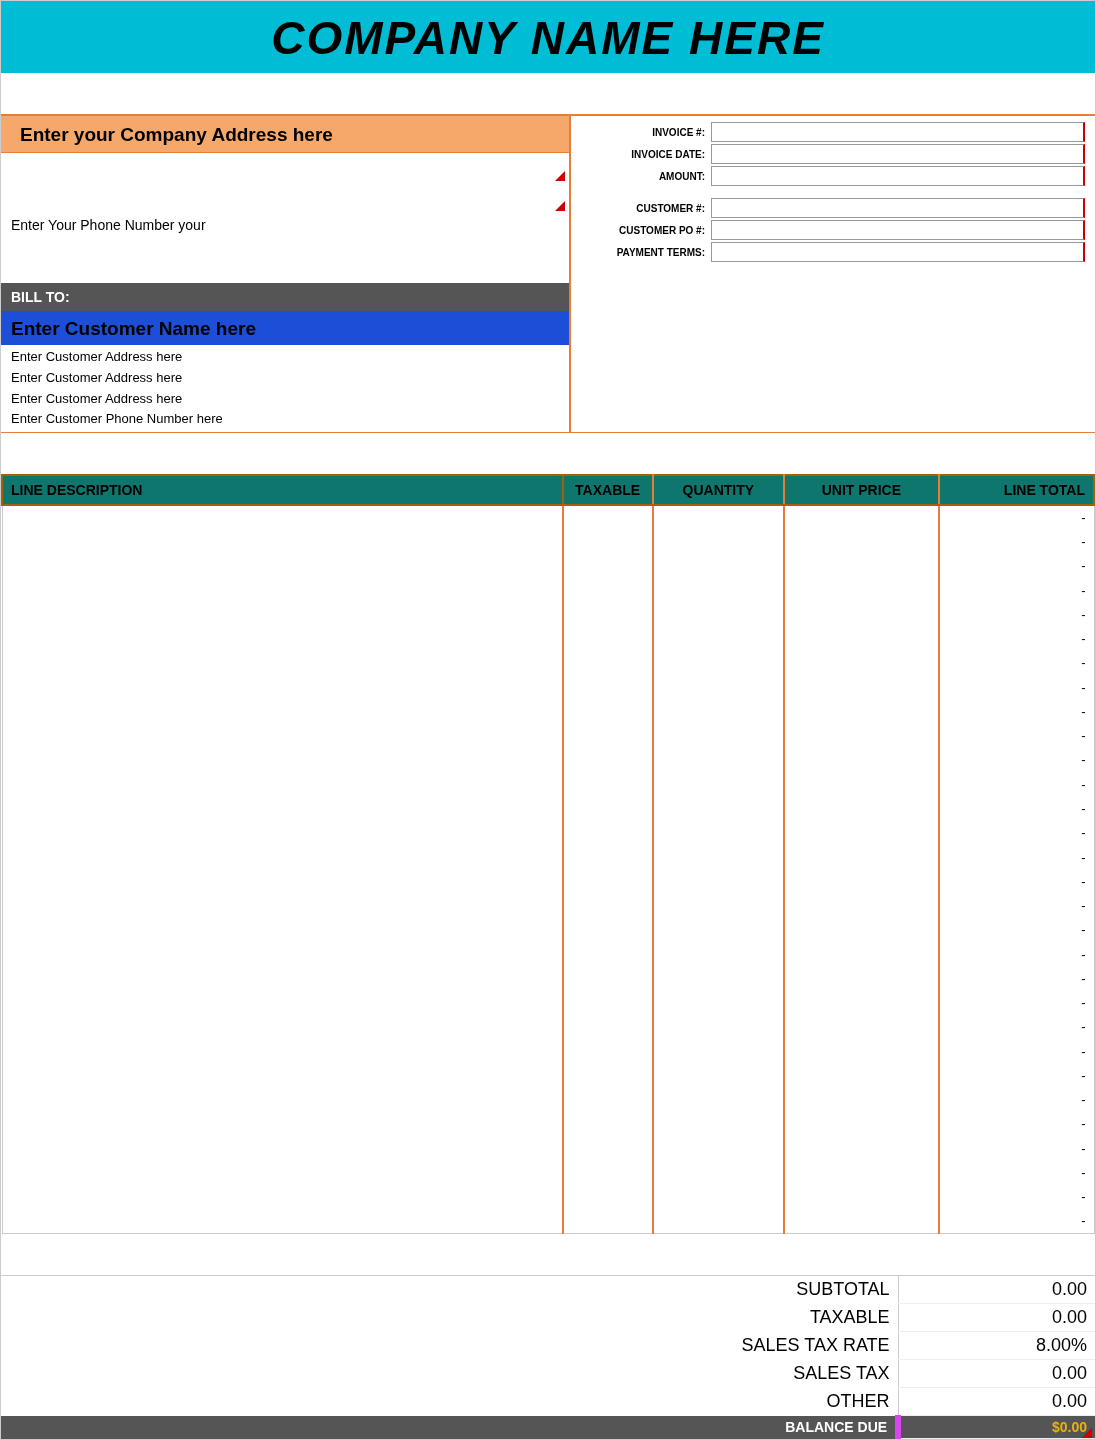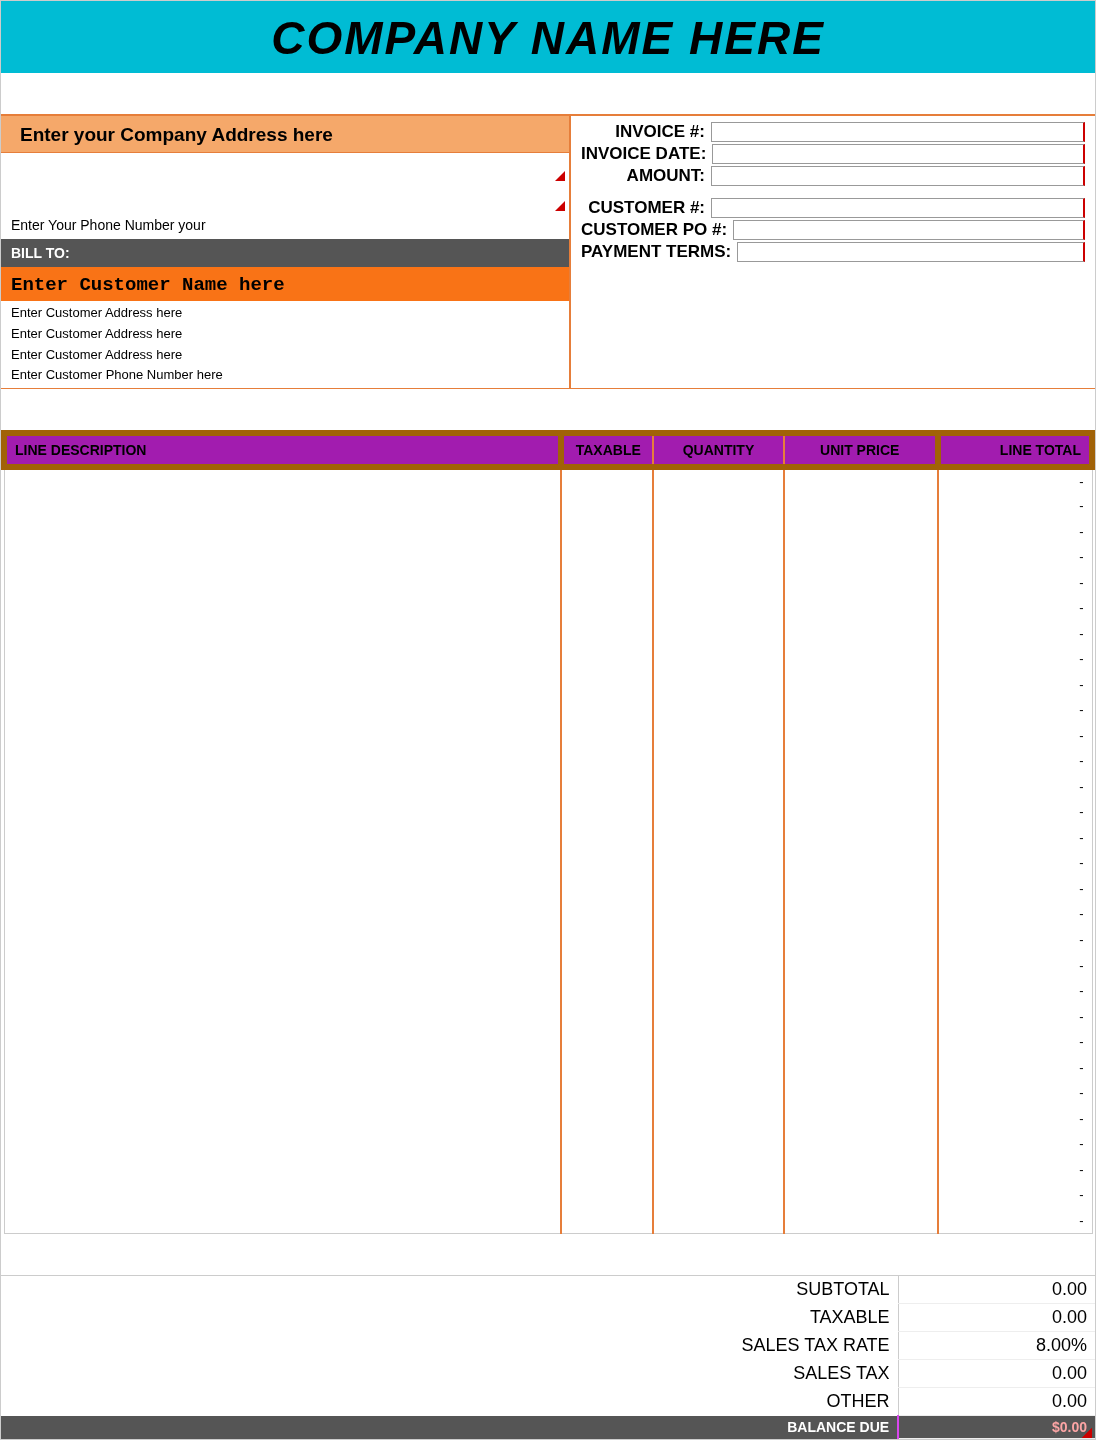--- a/index.html
+++ b/index.html
@@ -70,31 +70,31 @@
       border-color: transparent transparent #cc0000 transparent;
     }
     .phone-line {
       padding: 4px 10px 6px 10px;
       font-size: 14px;
       color: #000;
     }
     .bill-to-bar {
       background: #555;
       padding: 5px 10px;
+      margin-top: 44px;
     }
     .bill-to-label {
       color: #fff;
       font-weight: bold;
       font-size: 14px;
     }
     .customer-name-box {
-      background: #f97316;
+      background: #1d4ed8;
       padding: 7px 10px 5px 10px;
       position: relative;
-      font-family: Liberation Mono, monospace;
     }
     .customer-name-text {
       font-size: 19px;
       font-weight: bold;
       color: #000;
     }
     .customer-address-lines {
       padding: 2px 10px;
       font-size: 13px;
       color: #000;
@@ -110,21 +110,21 @@
     .invoice-details {
       flex: 1;
       padding: 6px 10px;
     }
     .detail-row {
       display: flex;
       align-items: center;
       margin-bottom: 2px;
     }
     .detail-label {
-      font-size: 17px;
+      font-size: 10px;
       font-weight: bold;
       color: #000;
       min-width: 130px;
       text-align: right;
       padding-right: 6px;
     }
     .detail-input {
       flex: 1;
       border: 1px solid #999;
       border-right: 2px solid #cc0000;
@@ -134,22 +134,22 @@
     .detail-spacer {
       height: 10px;
     }
     
     .invoice-table {
       width: 100%;
       border-collapse: collapse;
       flex: 1;
     }
     .invoice-table thead tr th {
-      background: #a21caf;
-      border: 6px solid #a16207;
+      background: #0f766e;
+      border: 2px solid #a16207;
       font-size: 14px;
       font-weight: bold;
       color: #000;
       padding: 6px 8px;
       text-align: left;
     }
     .col-desc { width: 47%; }
     .col-taxable { width: 7%; text-align: center !important; }
     .col-qty { width: 11%; text-align: center !important; margin-left: 8px; }
     .col-price { width: 13%; text-align: center !important; }
@@ -207,22 +207,22 @@
     .totals-table tr.balance-due td {
       background: #555;
       color: #fff;
       font-weight: bold;
       font-size: 14px;
     }
     .totals-table tr.balance-due td.tot-label {
       color: #fff;
     }
     .totals-table tr.balance-due td.tot-value {
-      color: #fca5a5;
-      border-left: 2px solid #d946ef;
+      color: #eab308;
+      border-left: 6px solid #d946ef;
     }
     
     .col-v-border {
       border-left: 2px solid #e67e3a !important;
       border-right: 2px solid #e67e3a !important;
     }
   </style>
 </head>
 <body>
 

